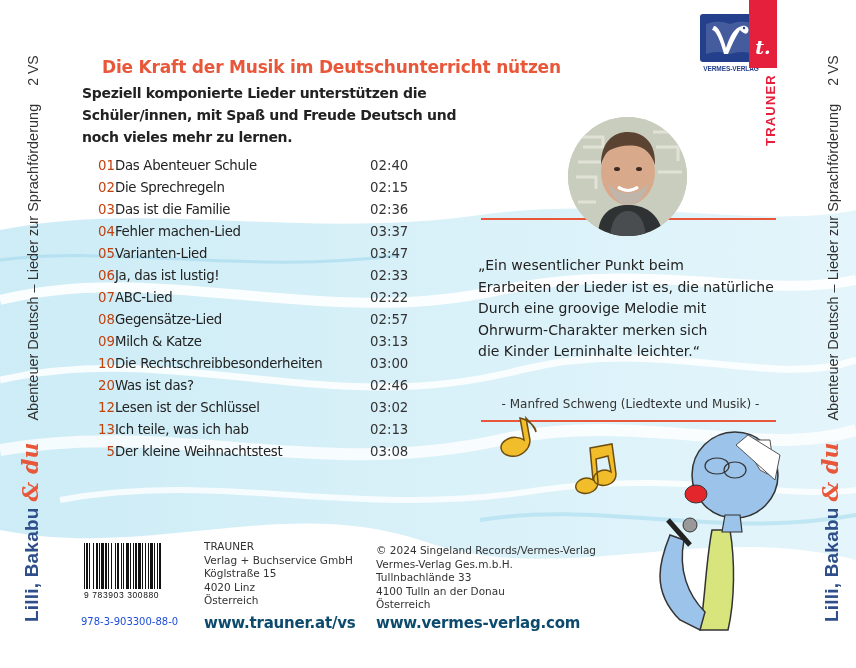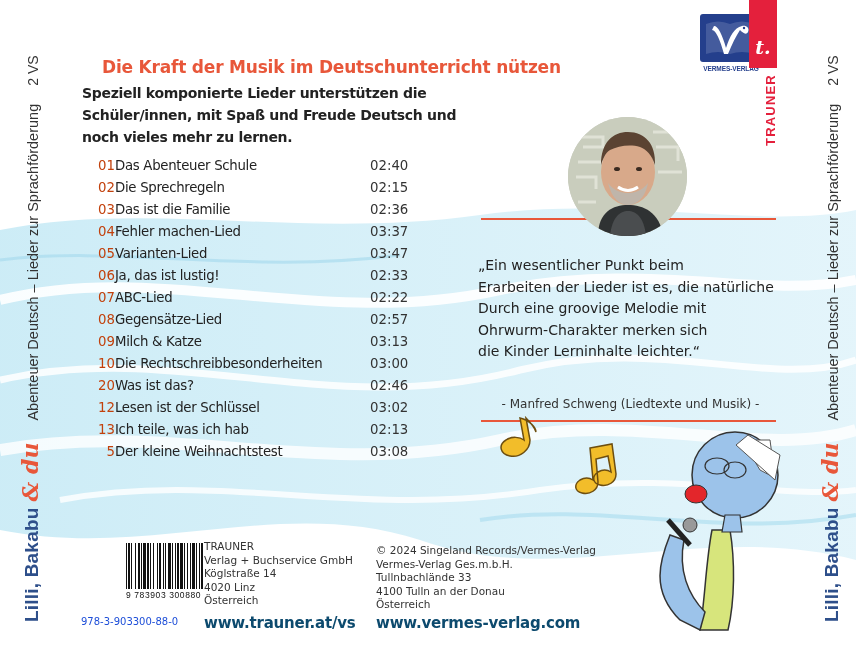--- a/index.html
+++ b/index.html
@@ -43,21 +43,21 @@
   .quote-author { position: absolute; left: 478px; top: 397px; width: 305px; text-align: center; font-size: 12px; color: #333; }
 
   .vermes-logo { position: absolute; left: 700px; top: 14px; width: 62px; }
   .vermes-book { width: 60px; height: 48px; background: #243f8c; border-radius: 3px; display: flex; align-items: center; justify-content: center; position: relative; }
   .vermes-label { font-family: "Liberation Sans", sans-serif; font-size: 6.5px; font-weight: bold; color: #243f8c; text-align: center; margin-top: 3px; letter-spacing: -0.1px; }
 
   .trauner-tab { position: absolute; left: 749px; top: 0; width: 28px; height: 68px; background: #e4203c; display: flex; align-items: flex-end; justify-content: center; padding-bottom: 10px; }
   .trauner-t { font-family: "DejaVu Serif", serif; font-style: italic; font-weight: bold; font-size: 19px; color: #fff; }
   .trauner-word { position: absolute; left: 763px; top: 146px; transform: rotate(-90deg); transform-origin: 0 0; font-family: "Liberation Sans", sans-serif; font-weight: bold; color: #e4203c; font-size: 13px; letter-spacing: 1.2px; }
 
-  .barcode { position: absolute; left: 81px; top: 539px; width: 105px; height: 64px; background: #fff; padding: 4px 3px 0 3px; margin-left: 42px; }
+  .barcode { position: absolute; left: 81px; top: 539px; width: 105px; height: 64px; background: #fff; padding: 4px 3px 0 3px; }
   .bars { height: 46px; display: flex; align-items: stretch; }
   .bars span { display: block; background: #111; }
   .barcode-digits { font-family: "Liberation Sans", sans-serif; font-size: 8.5px; letter-spacing: 0.6px; color: #111; margin-top: 1px; }
   .isbn { position: absolute; left: 81px; top: 616px; font-size: 10px; color: #1d4ed8; }
 
   .addr { position: absolute; font-size: 10.5px; color: #333; line-height: 13.6px; }
   .addr.trauner { left: 204px; top: 540px; }
   .addr.vermes { left: 376px; top: 544px; }
   .url { position: absolute; font-size: 15px; color: #0c4a6e; font-weight: bold; letter-spacing: -0.2px; }
   .url.trauner { left: 204px; top: 614px; }
@@ -303,21 +303,21 @@
       <span style="width: 2px; background: rgb(17, 17, 17);"></span>
       <span style="width: 2px; background: transparent;"></span>
     </div>
   <div class="barcode-digits">9 783903 300880</div>
 </div>
 <div class="isbn">978-3-903300-88-0</div>
 
 <div class="addr trauner" id="addr-trauner">
     <div>TRAUNER</div>
     <div>Verlag + Buchservice GmbH</div>
-    <div>Köglstraße 14</div>
+    <div>Köglstraße 15</div>
     <div>4020 Linz</div>
     <div>Österreich</div>
   </div>
 <div class="url trauner">www.trauner.at/vs</div>
 
 <div class="addr vermes" id="addr-vermes">
     <div>© 2024 Singeland Records/Vermes-Verlag</div>
     <div>Vermes-Verlag Ges.m.b.H.</div>
     <div>Tullnbachlände 33</div>
     <div>4100 Tulln an der Donau</div>

